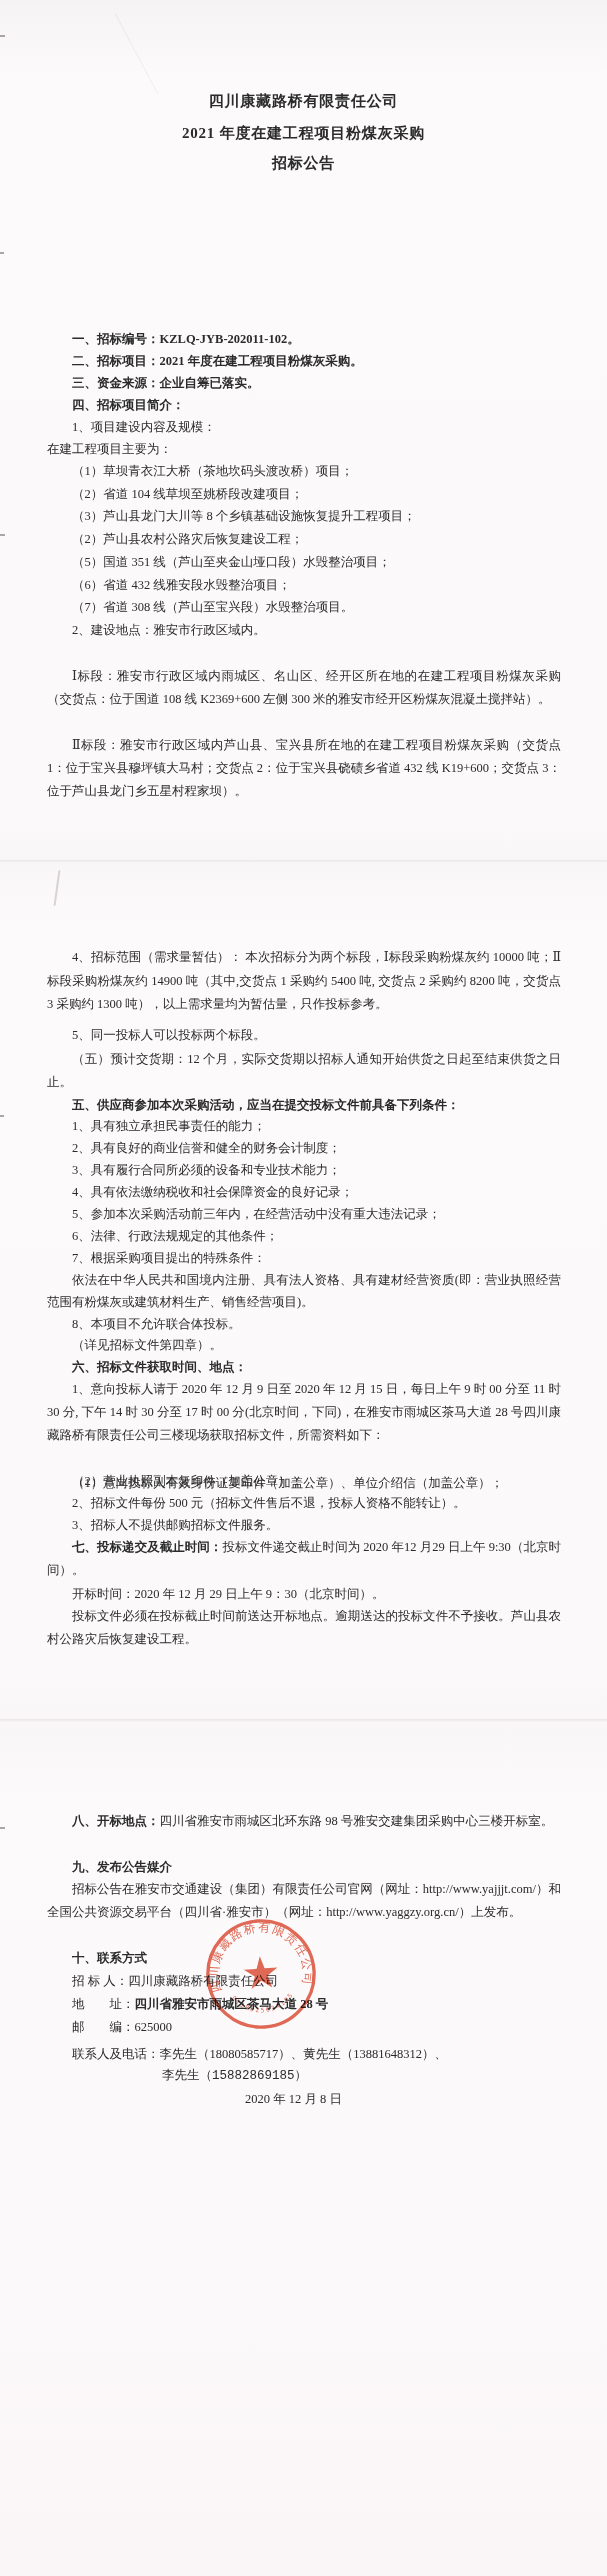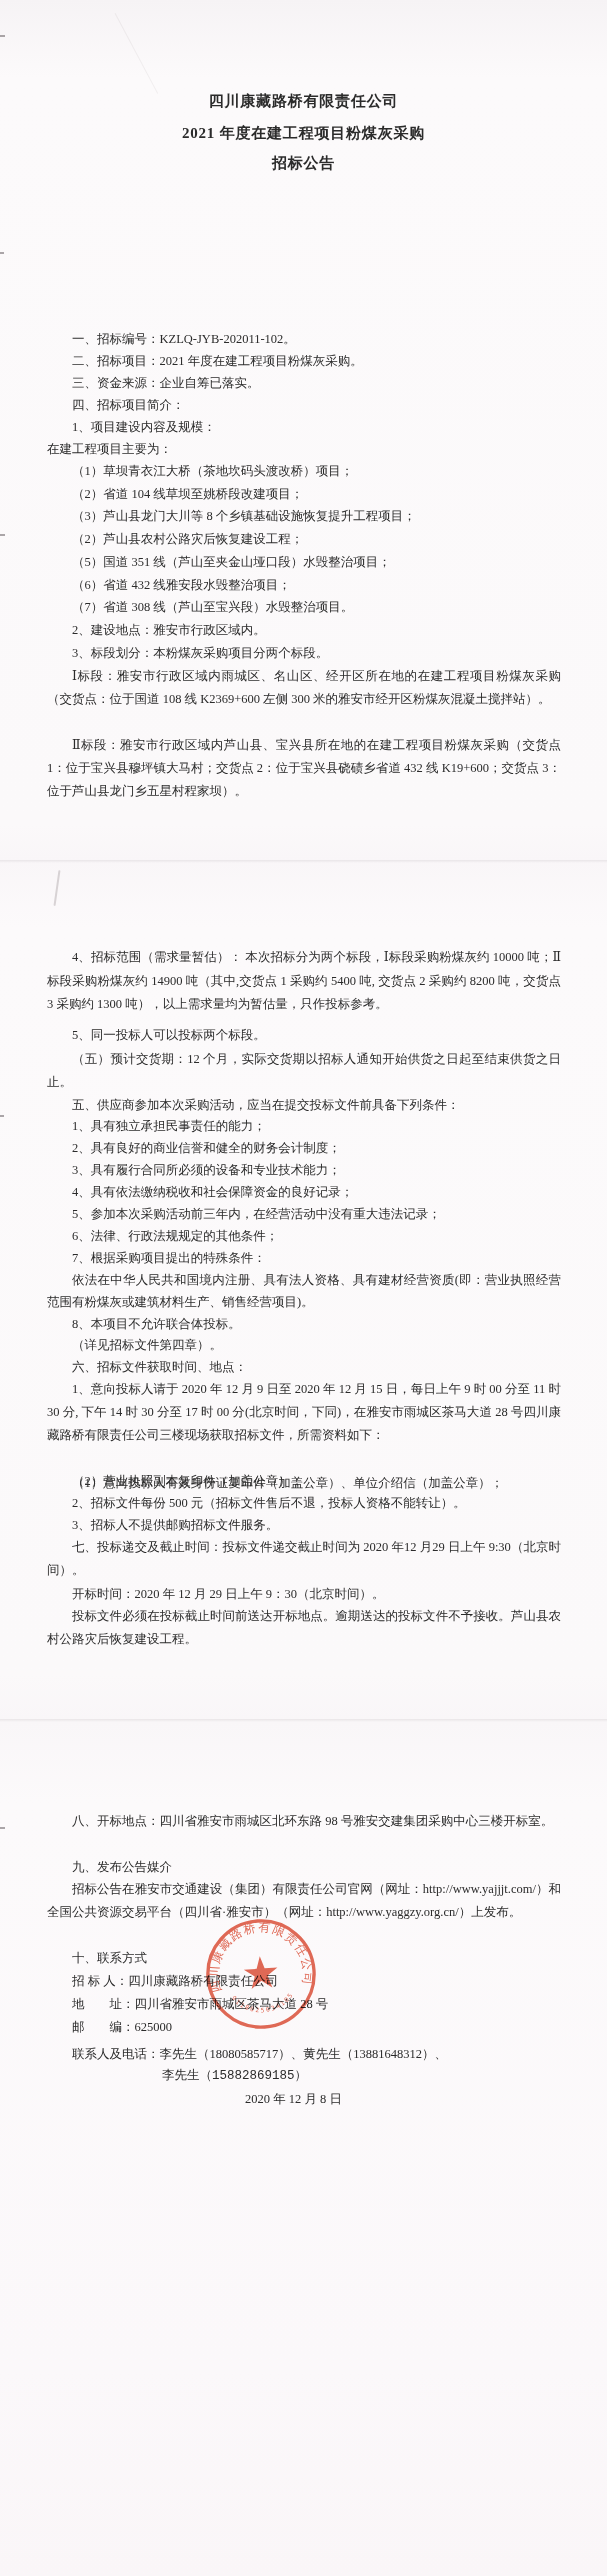--- a/index.html
+++ b/index.html
@@ -8,21 +8,21 @@
     width:607px;height:2576px;
     margin:0 auto;
     background:linear-gradient(180deg,#f6f3f5 0%,#fcfafb 3%,#fbf9fa 32%,#f9f6f8 33.4%,#fcfafb 36%,#fbf9fa 65%,#f9f6f8 66.8%,#fcfafb 70%,#fbf8fa 92%,#faf6f8 100%);
     font-family:"Liberation Serif","DejaVu Serif",serif;
     color:#2b2b2b;
     overflow:hidden;
   }
   .ln{position:absolute;left:47px;width:514px;margin:0;font-size:12.5px;line-height:23px;text-align:justify;}
   .ttl{left:0;width:607px;text-align:center;font-weight:bold;font-size:15px;line-height:20px;letter-spacing:0.8px;}
   .ind{text-indent:2em;}
-  .b{font-weight:normal;}
+  .b{font-weight:bold;}
   .lh31{line-height:23.5px;}
   .lh29{line-height:22px;}
   .right{text-align:center;padding-right:21px;box-sizing:border-box;}
   .phone2{text-indent:9.2em;font-family:Liberation Mono, monospace;}
   .seam{position:absolute;left:0;width:607px;height:3px;
     background:linear-gradient(180deg,rgba(90,80,86,0.10),rgba(255,255,255,0));}
   .crease{position:absolute;width:1.5px;background:rgba(110,100,105,0.25);border-radius:1.5px;}
   .speck{position:absolute;background:rgba(70,62,66,0.45);}
   .fold{position:absolute;width:91px;height:0.8px;background:rgba(80,70,75,0.07);transform:rotate(62deg);}
   .stamp{
@@ -60,21 +60,20 @@
 
   <p class="ln ind lh29" style="top:460px">（1）草坝青衣江大桥（茶地坎码头渡改桥）项目；</p>
   <p class="ln ind lh29" style="top:483px">（2）省道 104 线草坝至姚桥段改建项目；</p>
   <p class="ln ind lh29" style="top:505px">（3）芦山县龙门大川等 8 个乡镇基础设施恢复提升工程项目；</p>
   <p class="ln ind lh29" style="top:528px">（2）芦山县农村公路灾后恢复建设工程；</p>
   <p class="ln ind lh29" style="top:551px">（5）国道 351 线（芦山至夹金山垭口段）水毁整治项目；</p>
   <p class="ln ind lh29" style="top:574px">（6）省道 432 线雅安段水毁整治项目；</p>
   <p class="ln ind lh29" style="top:596px">（7）省道 308 线（芦山至宝兴段）水毁整治项目。</p>
 
   <p class="ln ind lh29" style="top:619px">2、建设地点：雅安市行政区域内。</p>
-  <p class="ln ind lh29" style="top:642px">3、标段划分：本粉煤灰采购项目分两个标段。</p>
   <p class="ln ind" style="top:665px">Ⅰ标段：雅安市行政区域内雨城区、名山区、经开区所在地的在建工程项目粉煤灰采购（交货点：位于国道 108 线 K2369+600 左侧 300 米的雅安市经开区粉煤灰混凝土搅拌站）。</p>
   <p class="ln ind" style="top:734px">Ⅱ标段：雅安市行政区域内芦山县、宝兴县所在地的在建工程项目粉煤灰采购（交货点 1：位于宝兴县穆坪镇大马村；交货点 2：位于宝兴县硗碛乡省道 432 线 K19+600；交货点 3：位于芦山县龙门乡五星村程家坝）。</p>
 
   <p class="ln ind lh31" style="top:946px">4、招标范围（需求量暂估）：  本次招标分为两个标段，Ⅰ标段采购粉煤灰约 10000 吨；Ⅱ标段采购粉煤灰约 14900 吨（其中,交货点 1 采购约 5400 吨, 交货点 2 采购约 8200 吨，交货点 3 采购约 1300 吨），以上需求量均为暂估量，只作投标参考。</p>
   <p class="ln ind lh29" style="top:1024px">5、同一投标人可以投标两个标段。</p>
   <p class="ln ind" style="top:1048px">（五）预计交货期：12 个月，实际交货期以招标人通知开始供货之日起至结束供货之日止。</p>
   <p class="ln ind b lh29" style="top:1094px">五、供应商参加本次采购活动，应当在提交投标文件前具备下列条件：</p>
 
   <p class="ln ind lh29" style="top:1115px">1、具有独立承担民事责任的能力；</p>
   <p class="ln ind lh29" style="top:1137px">2、具有良好的商业信誉和健全的财务会计制度；</p>

